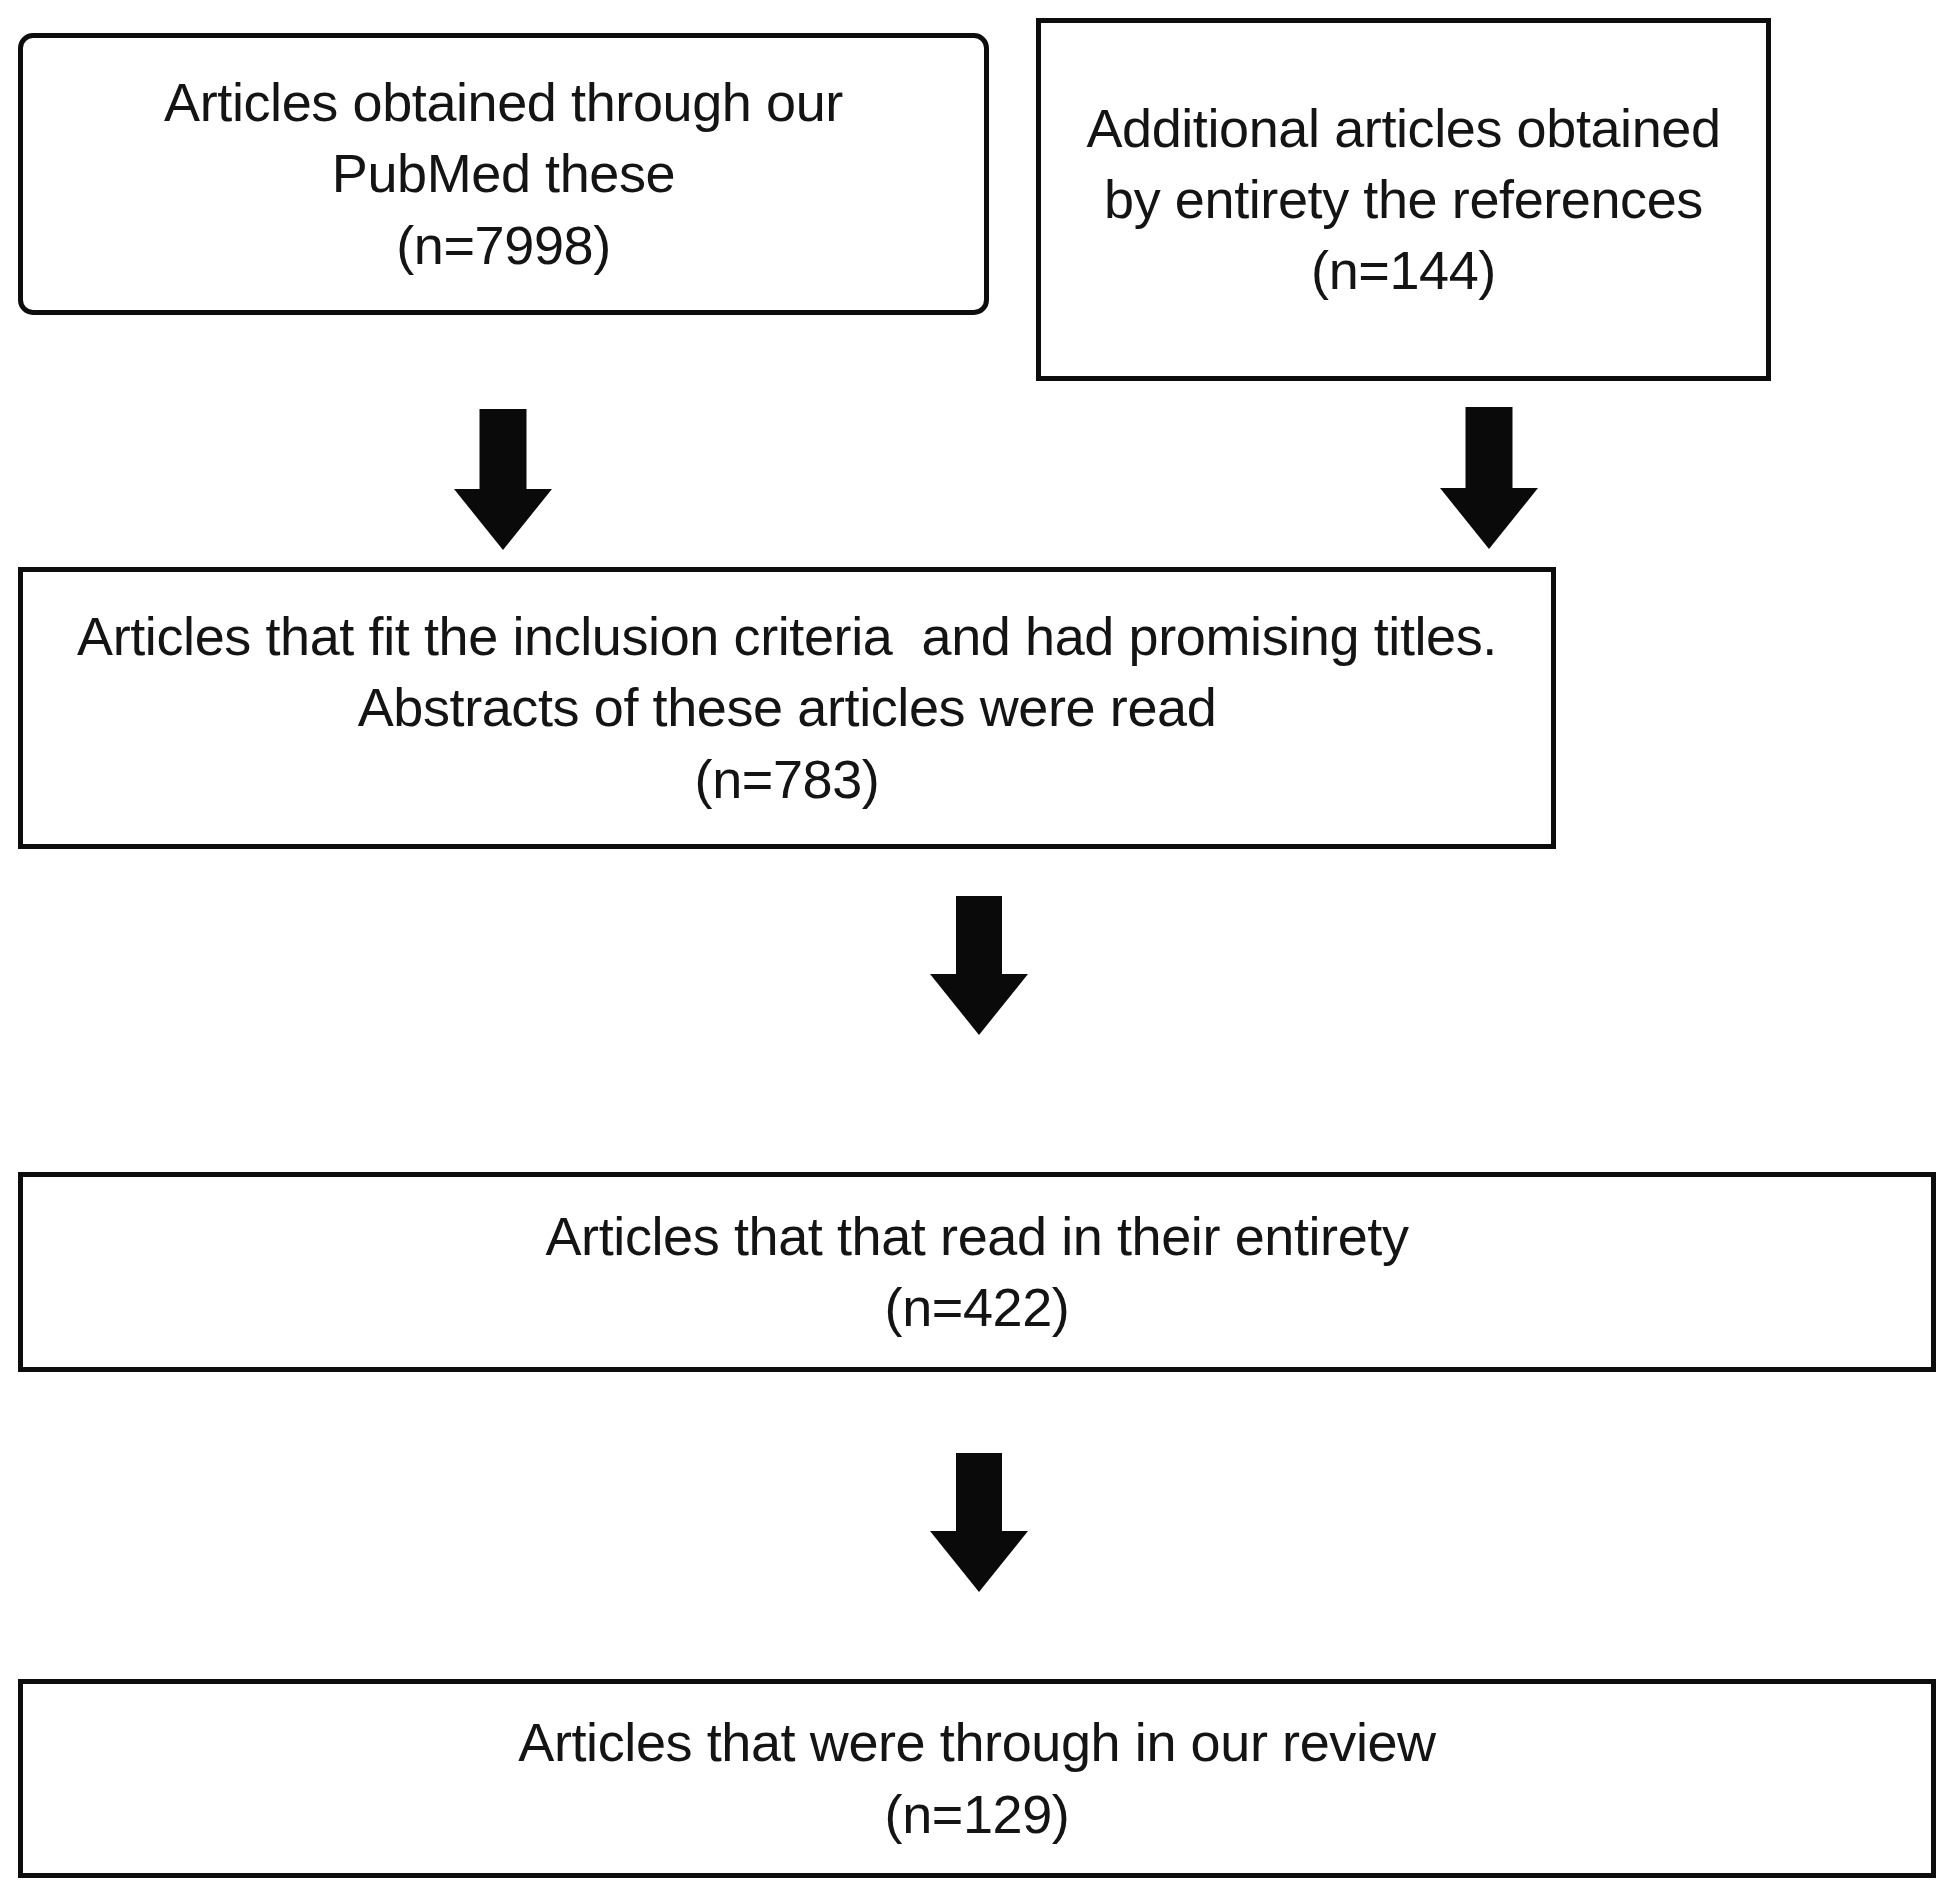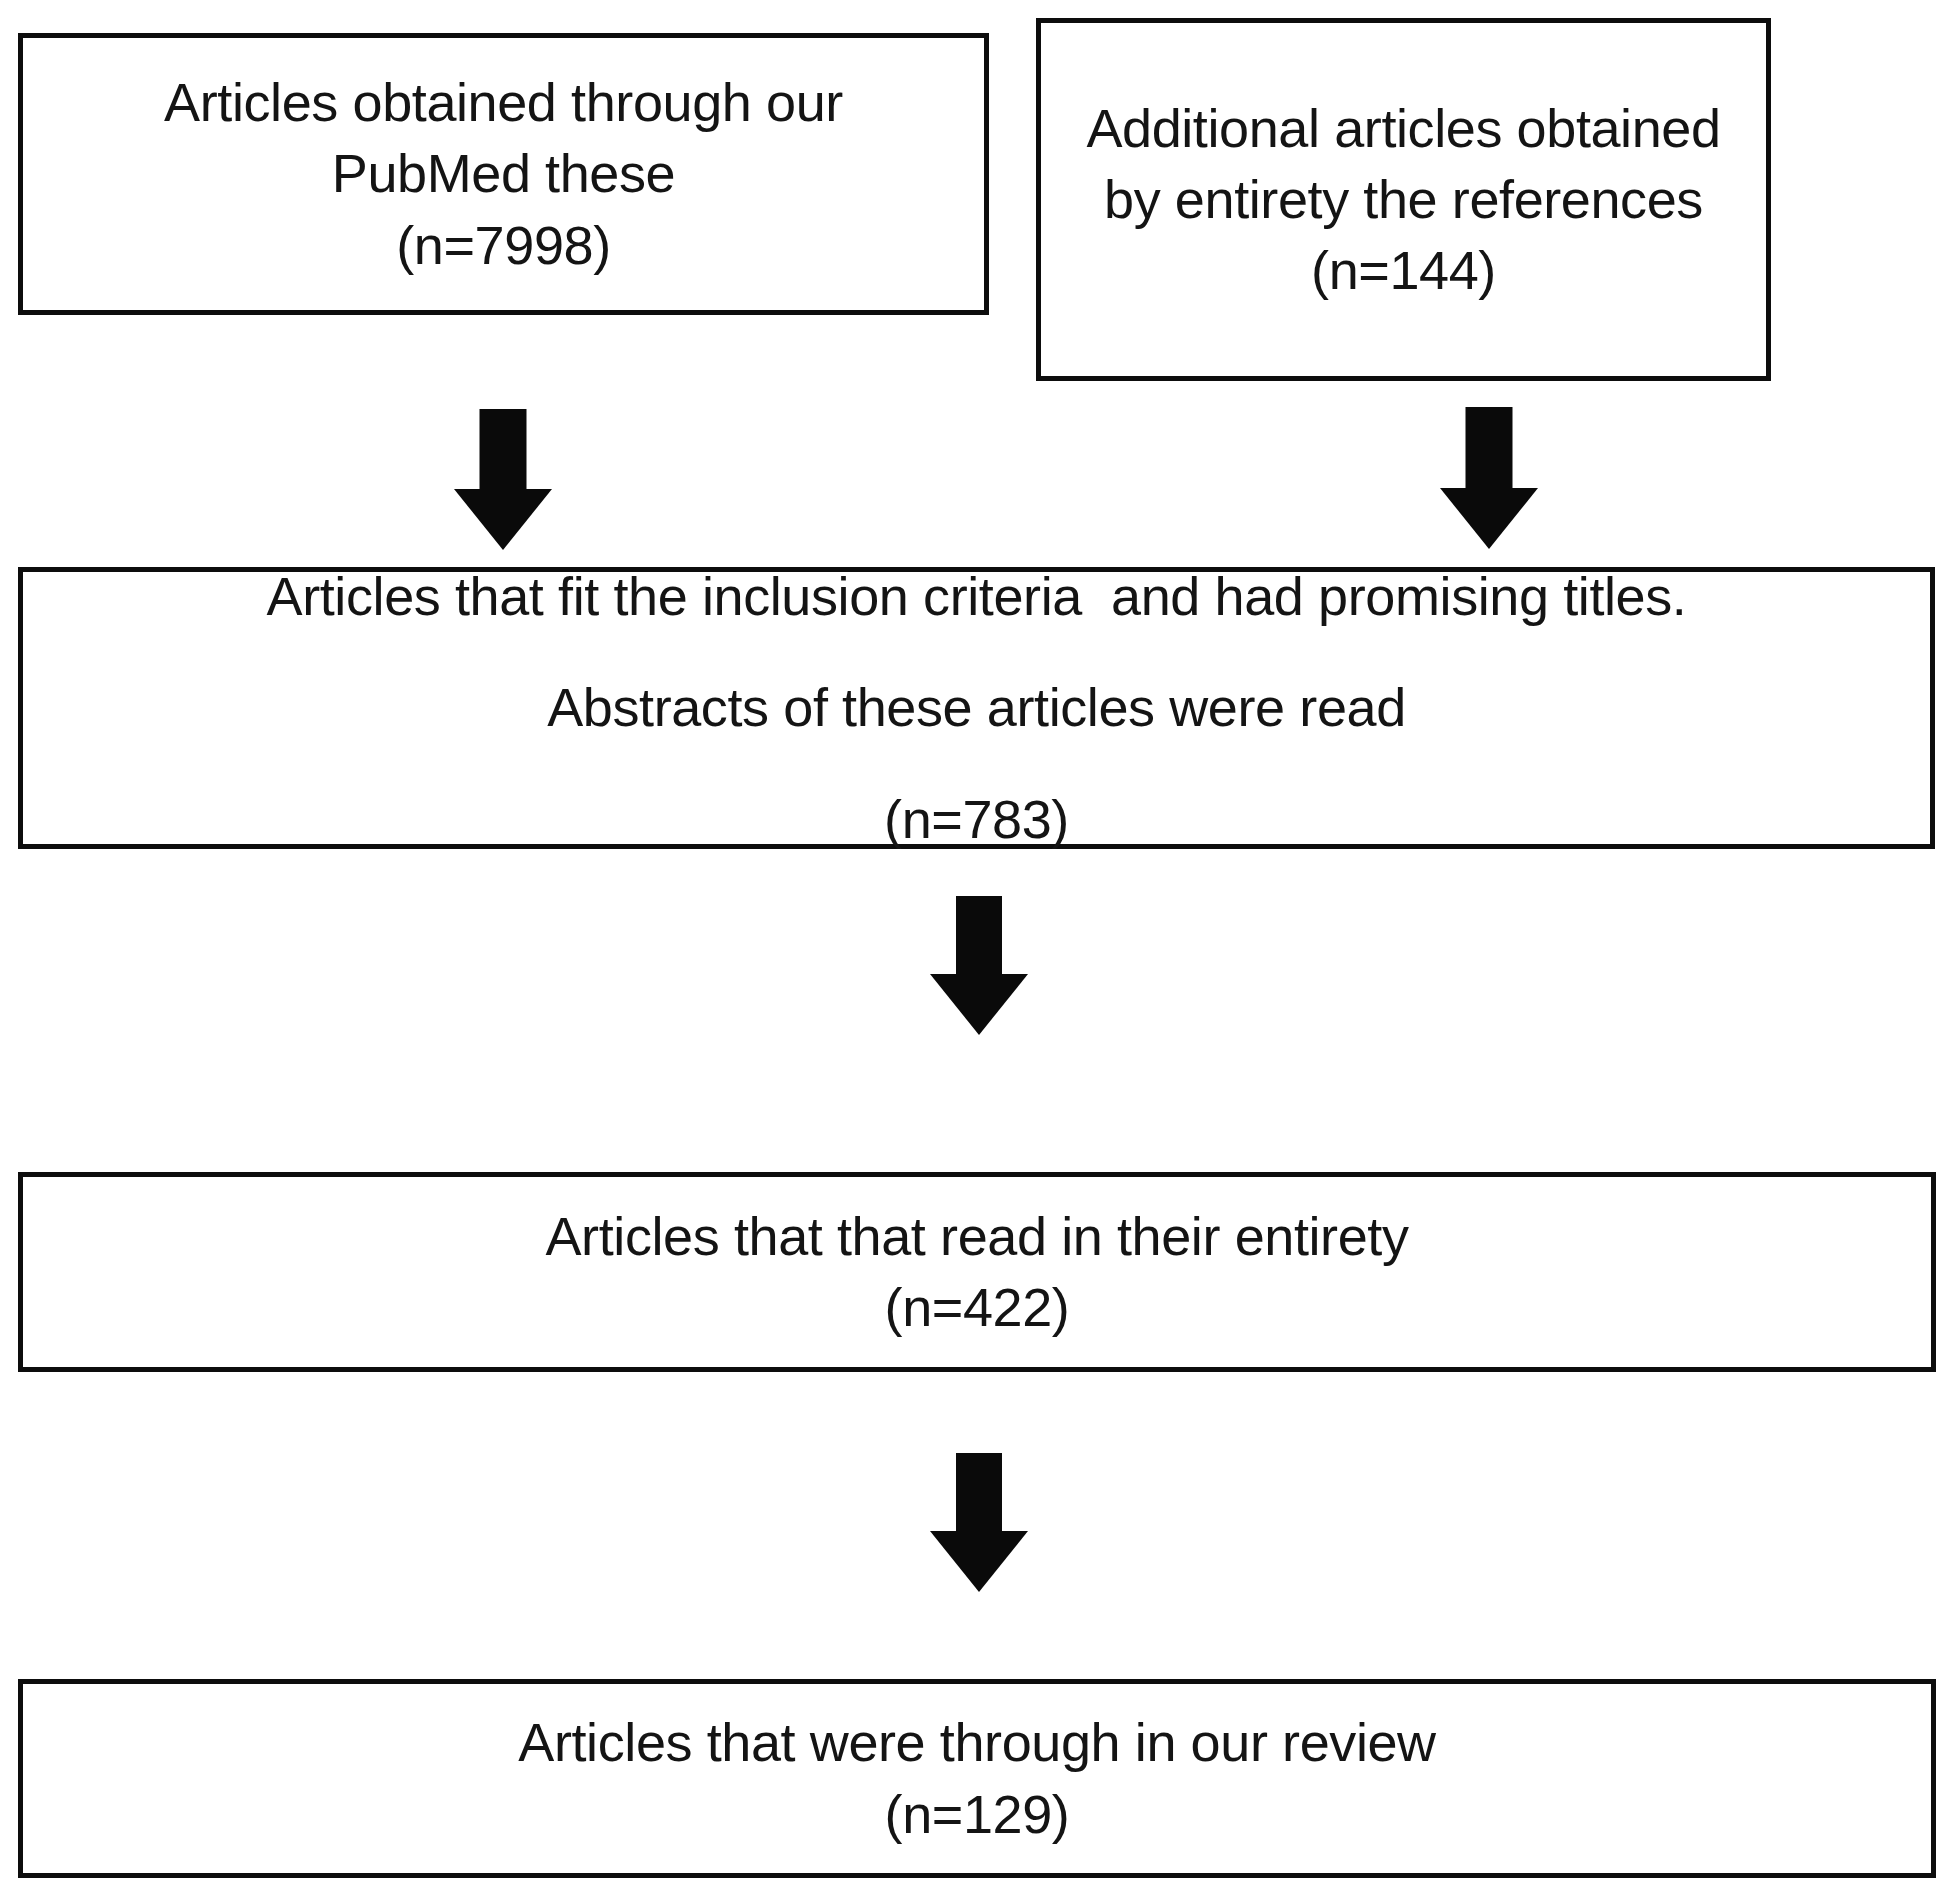--- a/index.html
+++ b/index.html
@@ -30,23 +30,23 @@
     color: #141414;
     font-size: 54px;
     line-height: 1.32;
     letter-spacing: -0.4px;
   }
   .node-line {
     display: block;
     white-space: pre;
   }
   
-  #box-pubmed      { left: 18px;   top: 33px;   width: 971px; height: 282px; }
+  #box-pubmed      { left: 18px;   top: 33px;   width: 971px; height: 282px; border-radius: 15px; }
   #box-references  { left: 1036px; top: 18px;   width: 735px; height: 363px; }
-  #box-titles      { left: 18px;   top: 567px;  width: 1917px; height: 282px; gap: 40px; }
+  #box-titles      { left: 18px;   top: 567px;  width: 1538px; height: 282px; }
   #box-fulltext    { left: 18px;   top: 1172px; width: 1918px; height: 200px; }
   #box-included    { left: 18px;   top: 1679px; width: 1918px; height: 199px; }
 
   
   .arrow {
     position: absolute;
   }
   .arrow .shaft {
     position: absolute;
     background: #0a0a0a;

